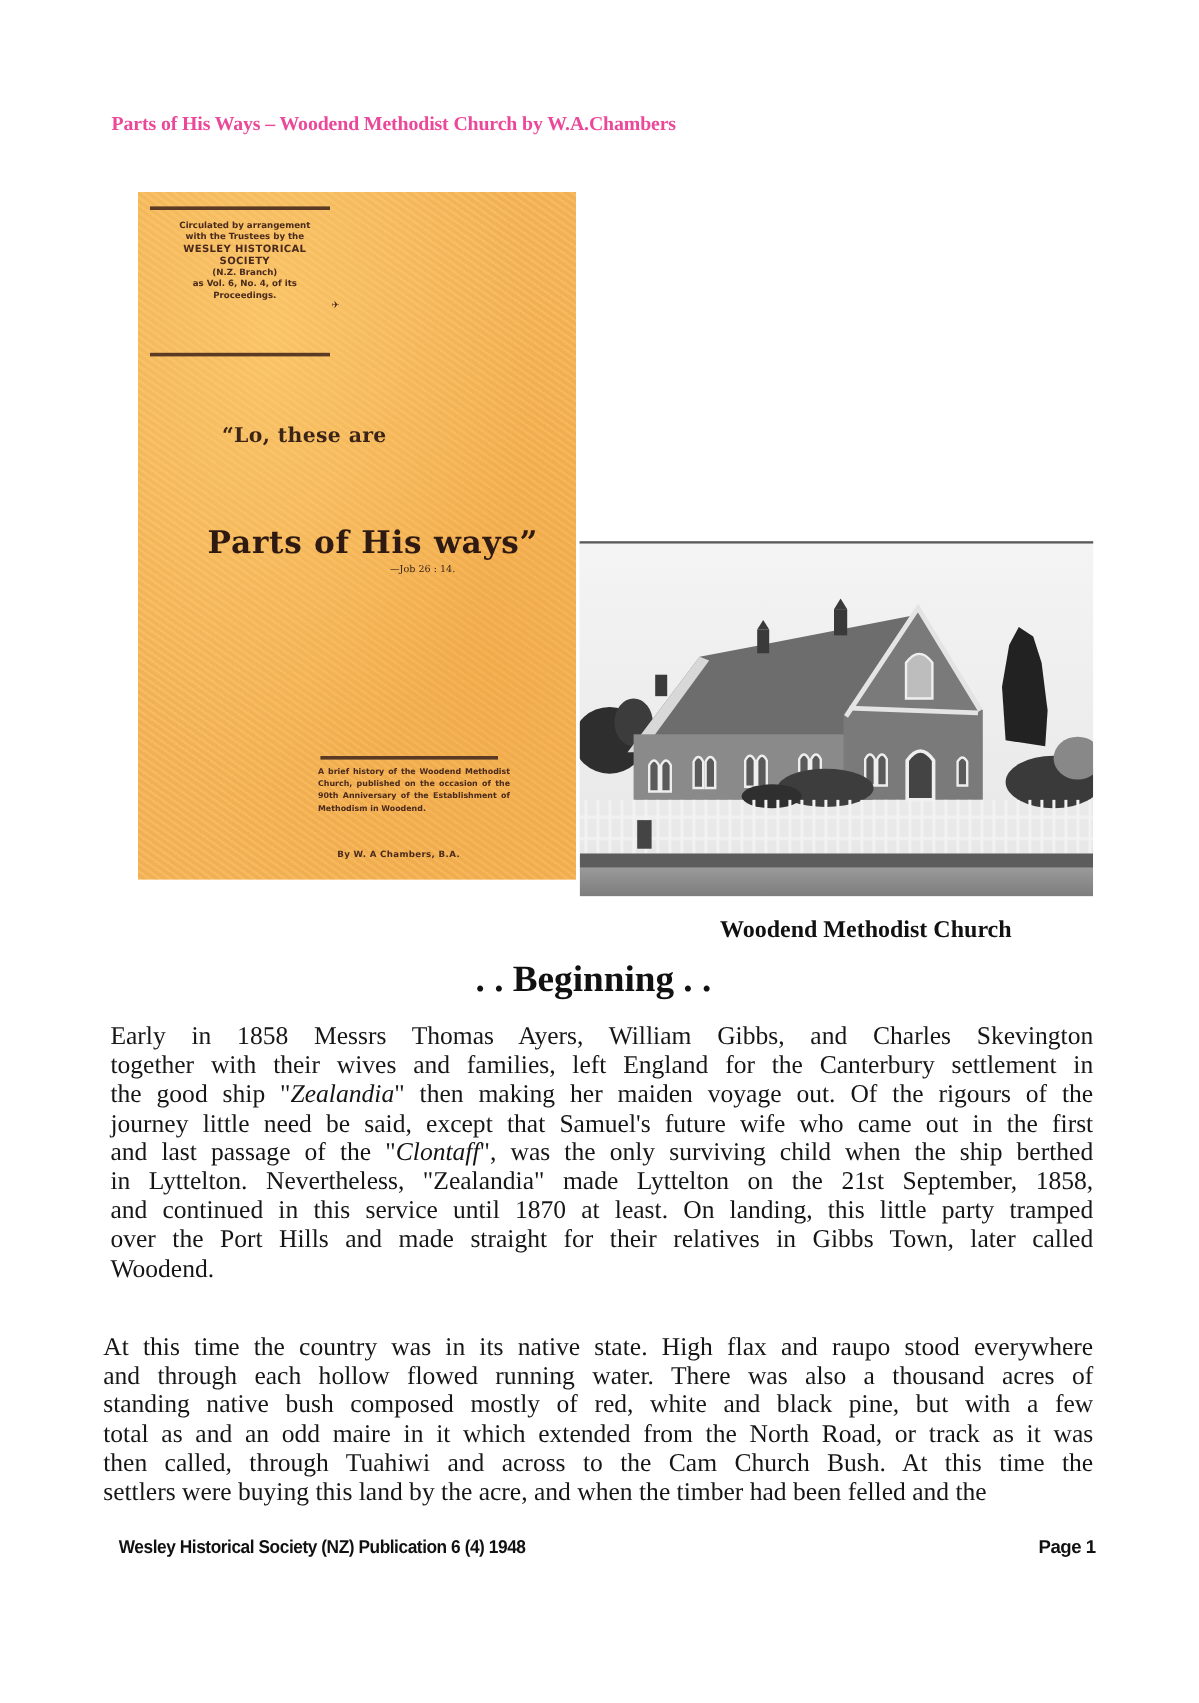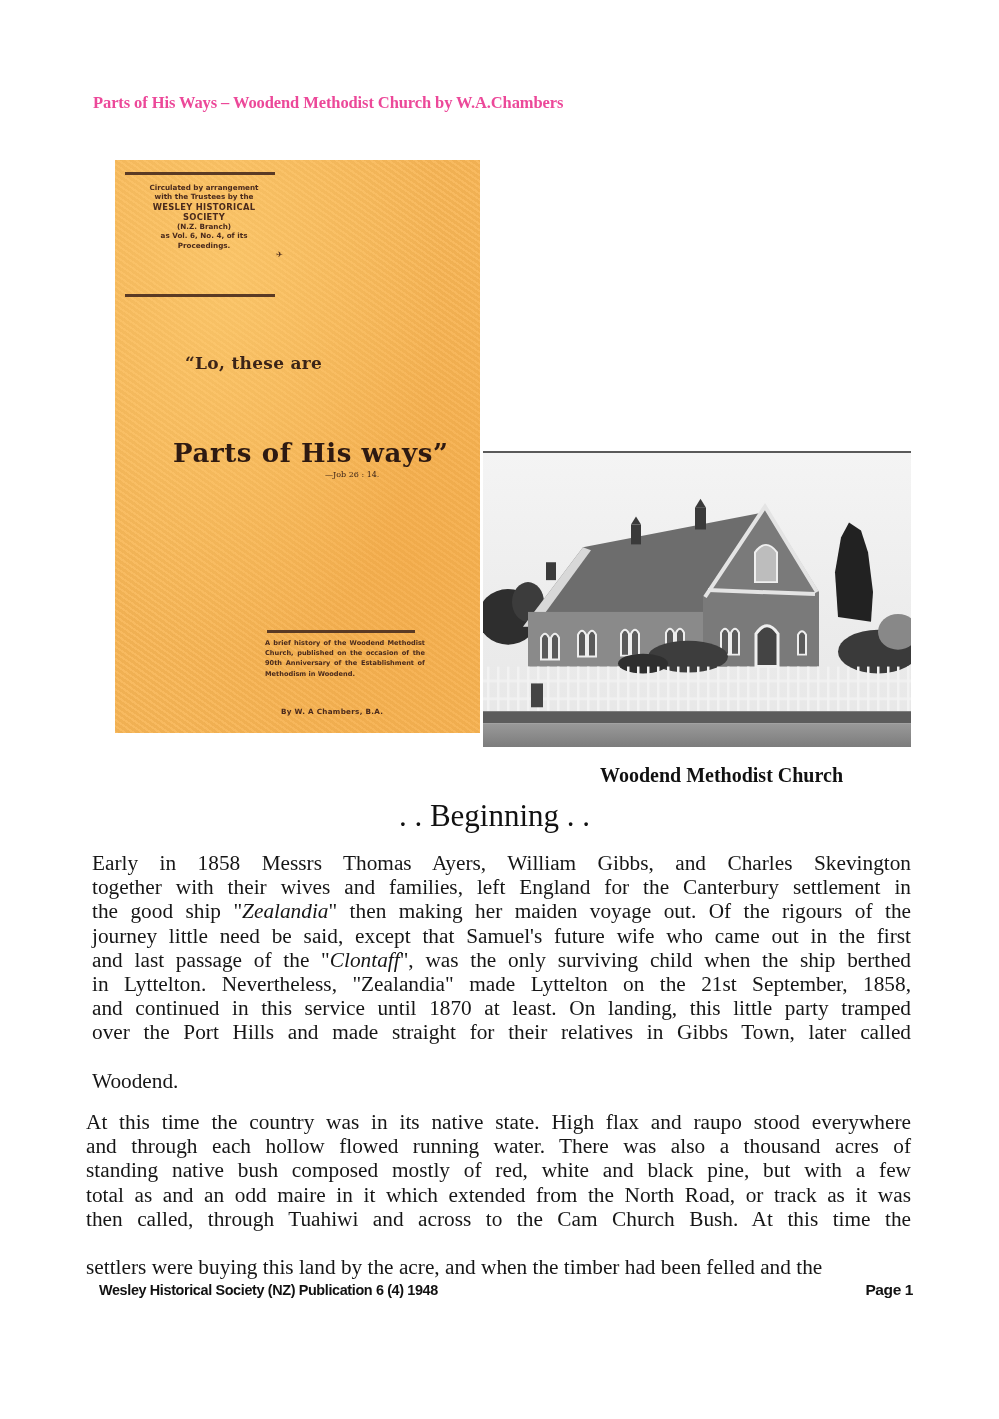--- a/index.html
+++ b/index.html
@@ -68,30 +68,30 @@
   }
   .photo svg { display: block; width: 100%; height: 100%; }
 
   .photo-caption {
     position: absolute; left: 600px; top: 764px;
     font-size: 20px; font-weight: bold; color: #111;
   }
 
   .section-heading {
     position: absolute; left: 0; width: 999px; top: 798px; text-align: center;
-    font-size: 31px; font-weight: normal; color: #111; padding-right: 10px;
+    font-size: 31px; font-weight: bold; color: #111; padding-right: 10px;
   }
 
   .para {
     position: absolute; font-size: 21.3px; line-height: 24.2px; color: #161616;
     text-align: justify;
     font-family: "Liberation Serif", serif;
   }
   .para .line { display: block; text-align: justify; text-align-last: justify; white-space: nowrap; }
-  .para .line.last { text-align-last: left; margin-top: 24px; }
+  .para .line.last { text-align-last: left; }
   .para1 { left: 92px; top: 851px; width: 819px; }
   .para2 { left: 86px; top: 1110px; width: 825px; }
 
   .footer-left {
     position: absolute; left: 99px; top: 1281px;
     font-family: "Liberation Sans", "DejaVu Sans", sans-serif; font-weight: bold; font-size: 15.5px;
     color: #111; letter-spacing: -0.4px; transform: scaleX(0.93); transform-origin: left;
   }
   .footer-right {
     position: absolute; right: 86px; top: 1281px;

